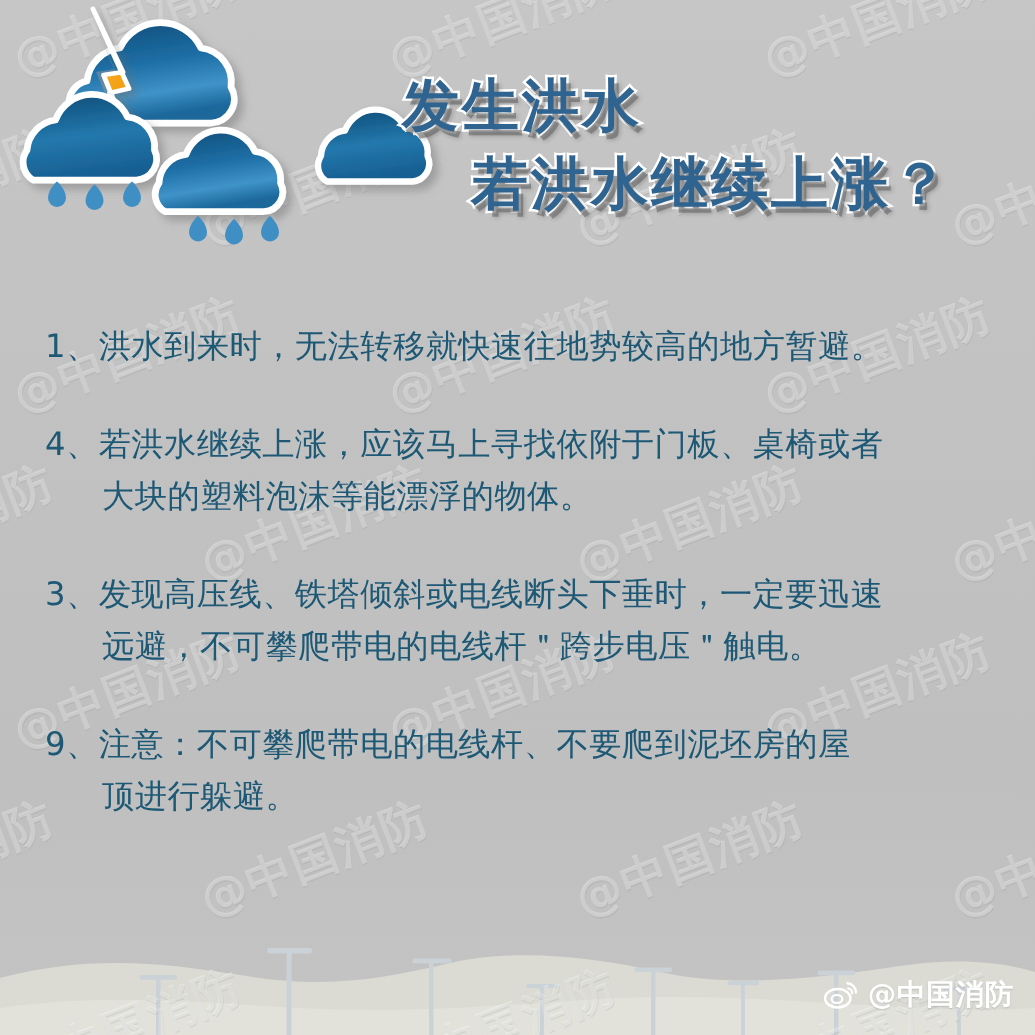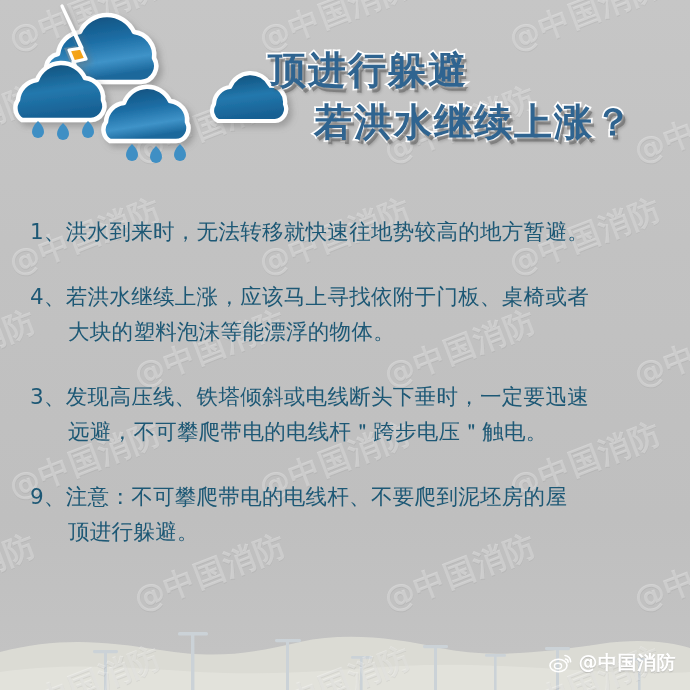--- a/index.html
+++ b/index.html
@@ -197,21 +197,21 @@
       <path d="M30,128 c0,-6 6,-11 6,-11 c0,0 6,5 6,11 a6,6 0 0 1 -12,0 Z"></path>
       <path d="M55,130 c0,-6 6,-11 6,-11 c0,0 6,5 6,11 a6,6 0 0 1 -12,0 Z"></path>
       <path d="M80,128 c0,-6 6,-11 6,-11 c0,0 6,5 6,11 a6,6 0 0 1 -12,0 Z"></path>
       <path d="M124,151 c0,-6 6,-11 6,-11 c0,0 6,5 6,11 a6,6 0 0 1 -12,0 Z"></path>
       <path d="M148,153 c0,-6 6,-11 6,-11 c0,0 6,5 6,11 a6,6 0 0 1 -12,0 Z"></path>
       <path d="M172,151 c0,-6 6,-11 6,-11 c0,0 6,5 6,11 a6,6 0 0 1 -12,0 Z"></path>
     </g>
   </svg>
 
   <div id="title-block">
-    <div class="title-line l1">顶进行躲避</div>
+    <div class="title-line l1">发生洪水</div>
     <div class="title-line l2">若洪水继续上涨？</div>
   </div>
 
   <div id="list">
       <div class="item">
         <div class="item-line">1、洪水到来时，无法转移就快速往地势较高的地方暂避。</div>
       </div>
       <div class="item">
         <div class="item-line">4、若洪水继续上涨，应该马上寻找依附于门板、桌椅或者</div>
         <div class="item-line cont">大块的塑料泡沫等能漂浮的物体。</div>

